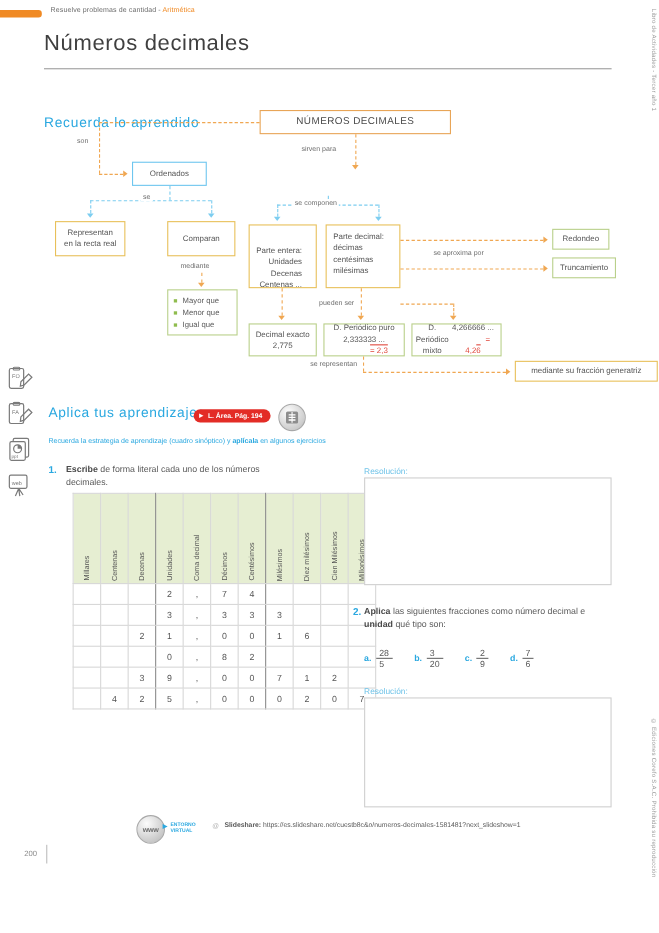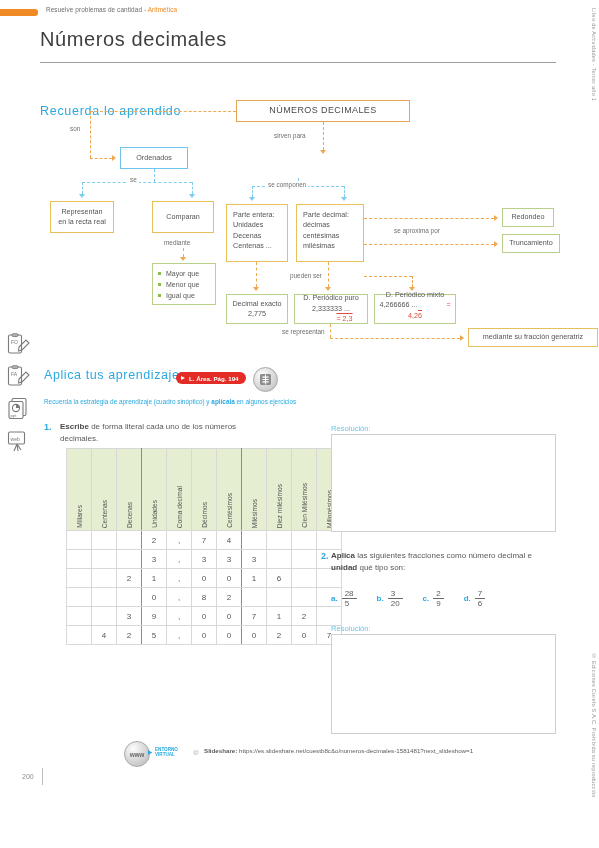--- a/index.html
+++ b/index.html
@@ -236,21 +236,21 @@
 
 
     <div class="ln vb" style="left:258px; top:82px; height:8px;"></div>
     <div class="ln hb" style="left:212px; top:90px; width:92px;"></div>
     <div class="ln vb" style="left:212px; top:90px; height:11px;"></div>
     <div class="ln vb" style="left:304px; top:90px; height:11px;"></div>
     <div class="arw dn b" style="left:209px; top:101px;"></div>
     <div class="arw dn b" style="left:301px; top:101px;"></div>
     <div class="lbl" style="left:226px; top:85px; background:#fff; padding:0 2px;">se componen</div>
 
-    <div class="node yellow left topal" style="left:186px; top:108px; width:62px; height:58px; padding:5px 6px;">
+    <div class="node yellow left topal" style="left:186px; top:108px; width:62px; height:58px; padding:18px 6px;text-align:right;">
       <span>Parte entera:<br>Unidades<br>Decenas<br>Centenas ...</span>
     </div>
     <div class="node yellow left topal" style="left:256px; top:108px; width:68px; height:58px; padding:5px 6px;">
       <span>Parte decimal:<br>décimas<br>centésimas<br>milésimas</span>
     </div>
 
     <div class="ln h" style="left:324px; top:122px; width:130px;"></div>
     <div class="arw rt" style="left:454px; top:119px;"></div>
     <div class="ln h" style="left:324px; top:148px; width:130px;"></div>
     <div class="arw rt" style="left:454px; top:145px;"></div>
@@ -273,21 +273,21 @@
     <div class="lbl" style="left:248px; top:176px; background:#fff; padding:0 2px;">pueden ser</div>
 
     <div class="node green" style="left:186px; top:198px; width:62px; height:30px; flex-direction:column; justify-content:center;">
       <span>Decimal exacto</span>
       <span>2,775</span>
     </div>
     <div class="node green" style="left:254px; top:198px; width:74px; height:30px; flex-direction:column; justify-content:center;">
       <span>D. Periódico puro</span>
       <span><span>2,333333 ... </span><span class="rd" style="text-decoration:overline">= 2,3</span></span>
     </div>
-    <div class="node green" style="left:334px; top:198px; width:82px; height:30px; flex-direction:column; justify-content:flex-end;">
+    <div class="node green" style="left:334px; top:198px; width:82px; height:30px; flex-direction:row; justify-content:flex-end;">
       <span>D. Periódico mixto</span>
       <span><span>4,266666 ... </span><span class="rd">= 4,2<span style="text-decoration:overline">6</span></span></span>
     </div>
 
     <div class="ln v" style="left:290px; top:228px; height:14px;"></div>
     <div class="ln h" style="left:290px; top:242px; width:130px;"></div>
     <div class="arw rt" style="left:420px; top:239px;"></div>
     <div class="lbl" style="left:242px; top:232px;">se representan</div>
 
     <div class="node yellow" style="left:428px; top:232px; width:130px; height:19px;">

